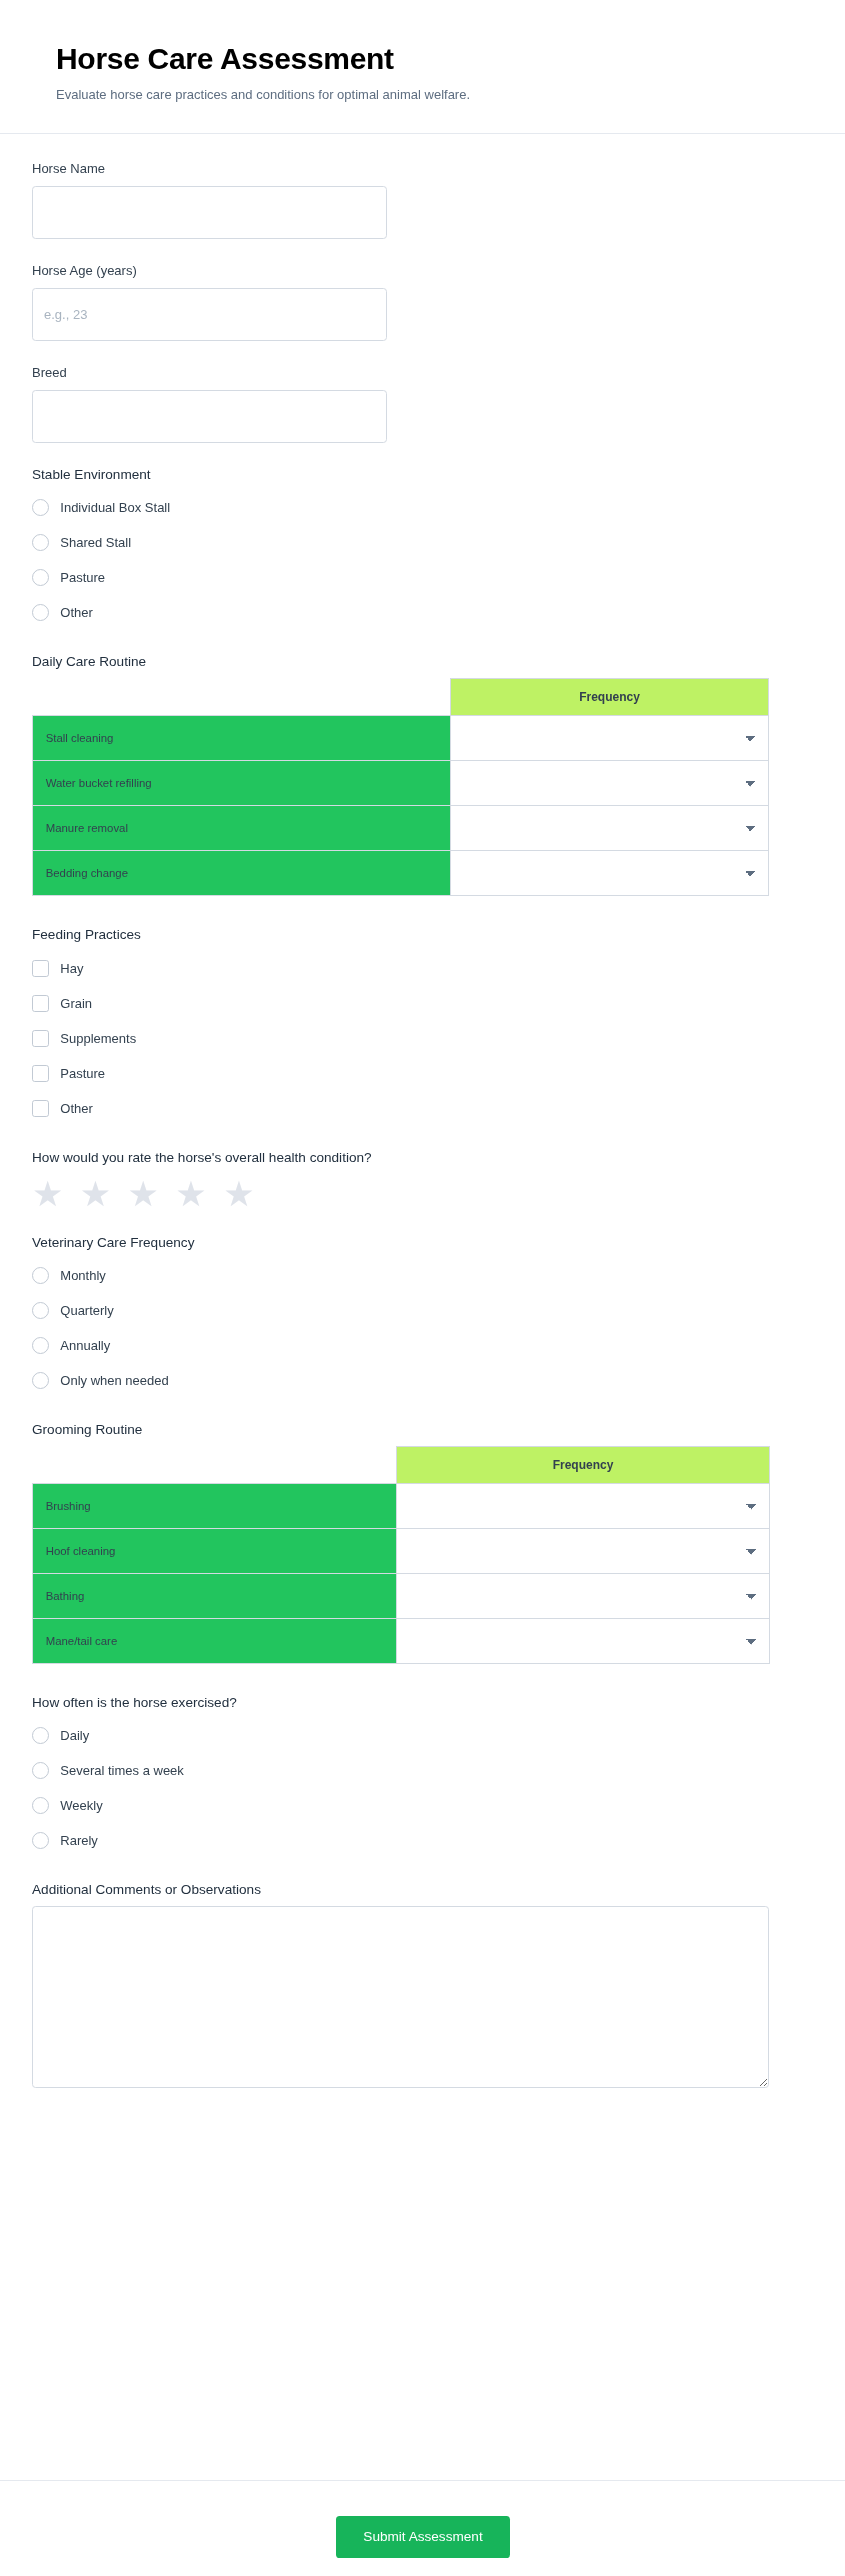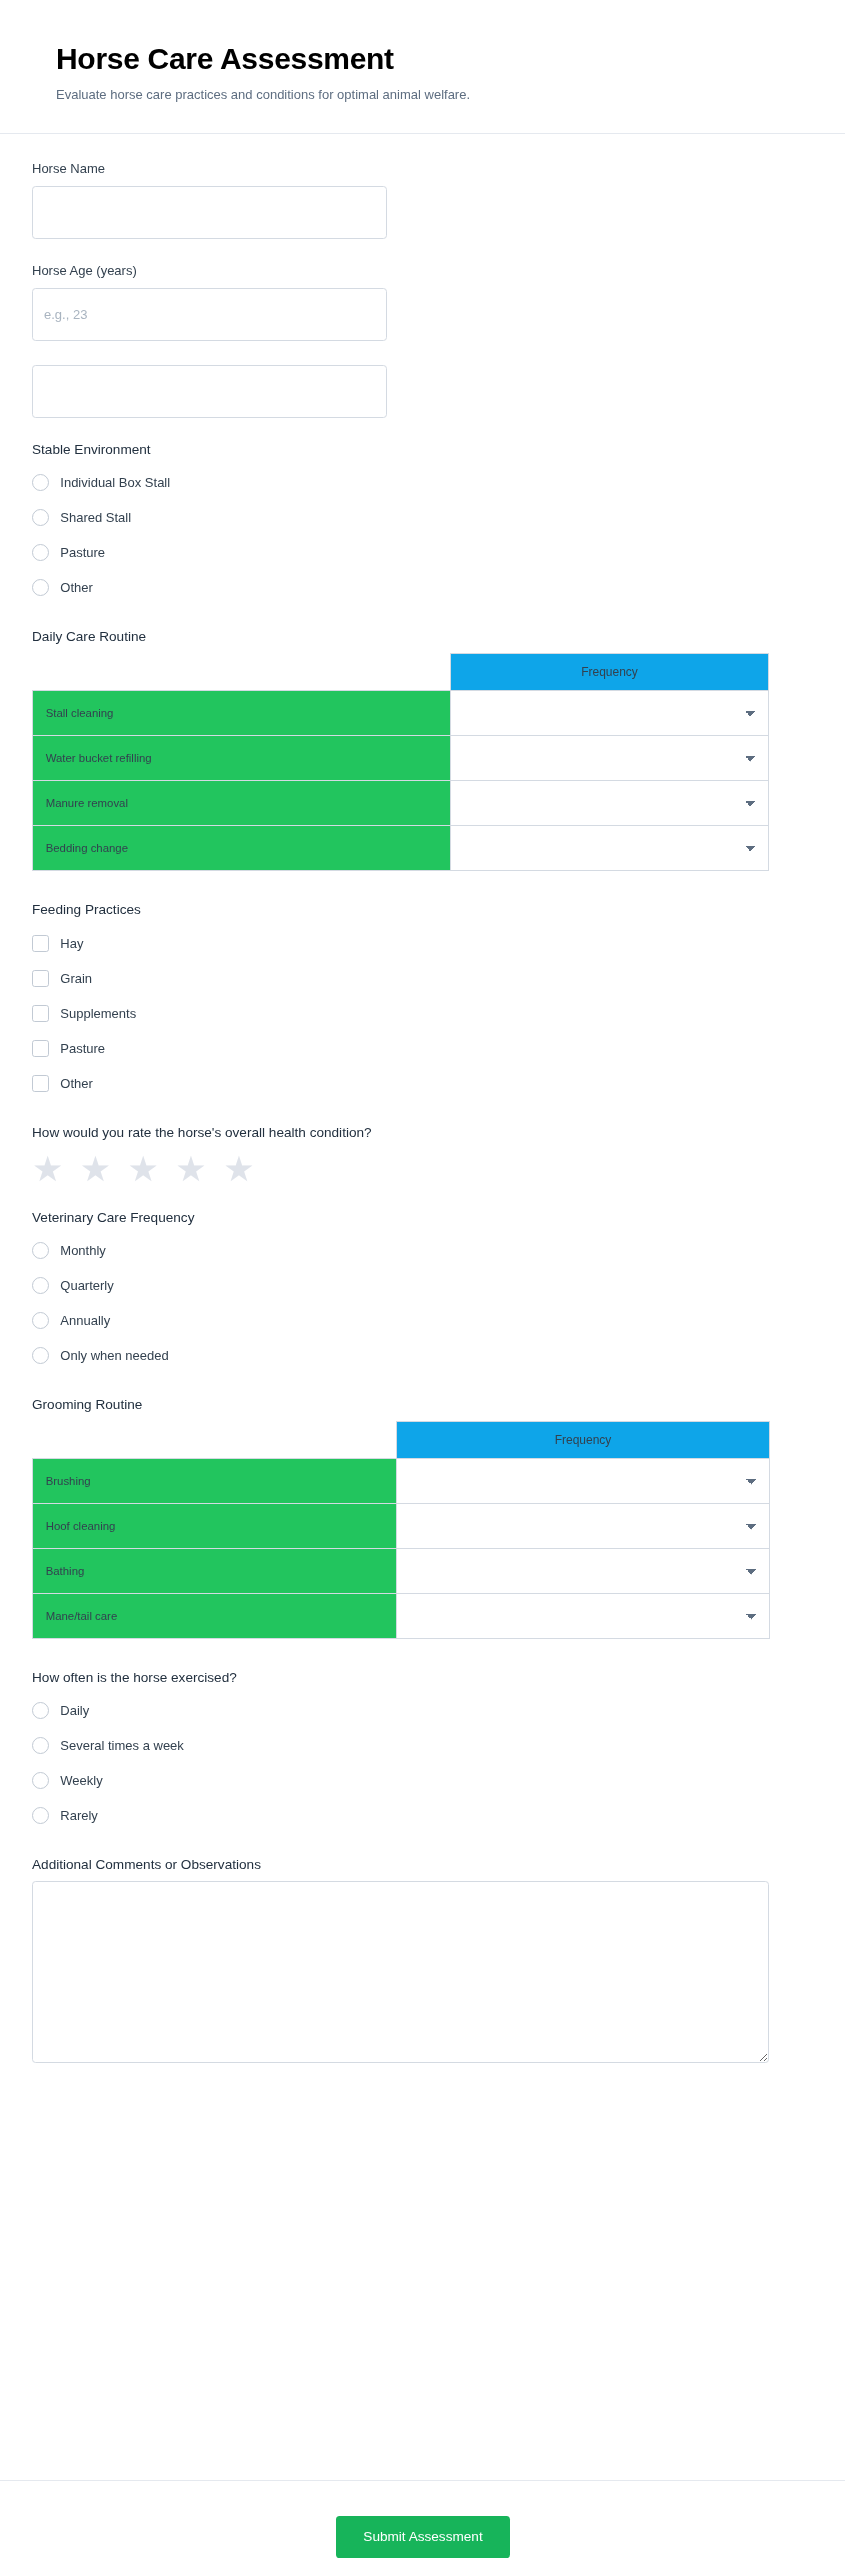--- a/index.html
+++ b/index.html
@@ -119,24 +119,24 @@
   .matrix col.lbl-narrow { width: 418px; }
   .matrix col.val-narrow { width: 318px; }
   .matrix col.lbl-wide { width: 364px; }
   .matrix col.val-wide { width: 373px; }
 
   .matrix th.corner {
     background: #ffffff;
     border: none;
   }
   .matrix th.colhead {
-    background: #0ea5e9;
+    background: #bef264;
     border: 0.9px solid #d4dae2;
     font-size: 12px;
-    font-weight: normal;
+    font-weight: bold;
     color: #33414f;
     text-align: center;
     padding: 11px 7.3px;
   }
   .matrix td.rowhead {
     background: #22c55e;
     border: 0.9px solid #d4dae2;
     font-size: 11.4px;
     color: #33414f;
     padding: 12px 12.7px;
@@ -237,20 +237,21 @@
       <label class="field-label">Horse Name</label>
       <input class="text-input" type="text" value="" placeholder="" style="">
     </div>
 
     <div class="field-block">
       <label class="field-label">Horse Age (years)</label>
       <input class="text-input" type="text" value="" placeholder="e.g., 23" style="">
     </div>
 
     <div class="field-block">
+      <label class="field-label">Breed</label>
       <input class="text-input" type="text" value="" placeholder="" style="">
     </div>
 
     <div class="field-block">
       <span class="group-label">Stable Environment</span>
       <div class="option-row">
         <span class="radio-mark"></span>
         <span class="option-label">Individual Box Stall</span>
       </div>
       <div class="option-row">

